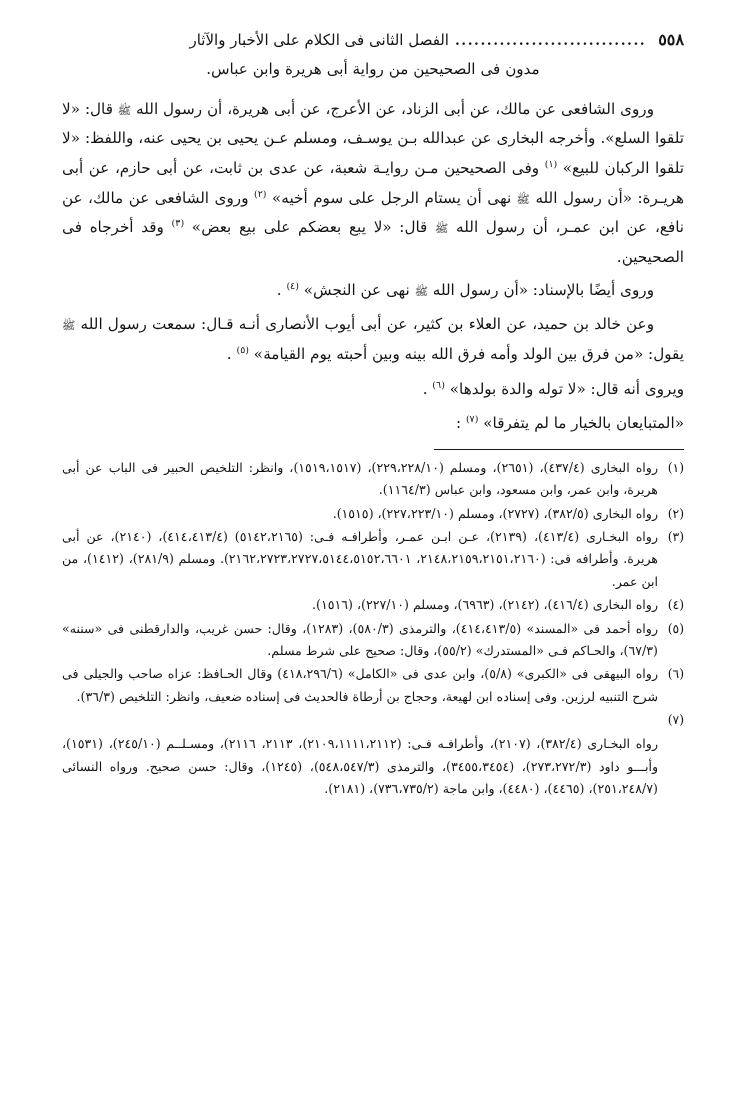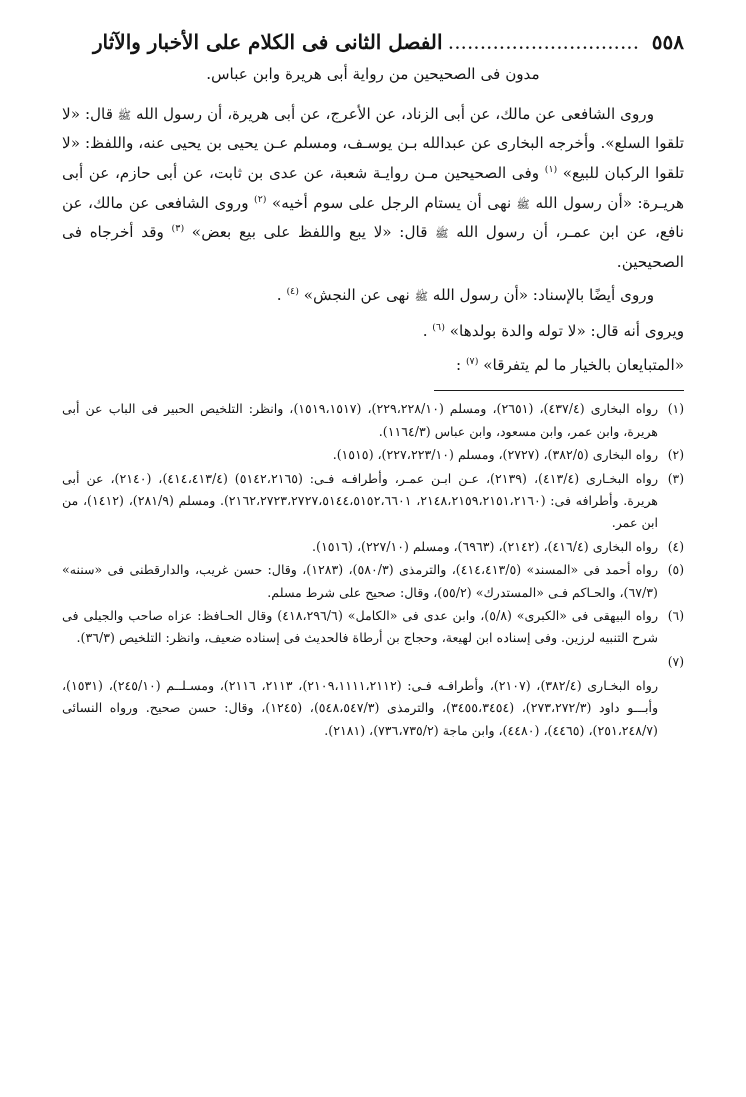--- a/index.html
+++ b/index.html
@@ -29,34 +29,34 @@
     display: flex;
     align-items: baseline;
     justify-content: flex-start;
     font-size: 15.5px;
     font-weight: bold;
     letter-spacing: 0px;
     margin-bottom: 6px;
     white-space: nowrap;
   }
   .header .page-num {
-    font-size: 20px;
+    font-size: 16px;
     font-weight: bold;
     margin-left: 6px;
   }
   .header .dots {
     flex: 0 0 auto;
     letter-spacing: 1.5px;
     font-size: 14px;
     padding: 0 6px;
     direction: ltr;
   }
   .header .title {
-    font-size: 20px;
-    font-weight: bold;
+    font-size: 15px;
+    font-weight: normal;
     margin-left: 15px;
   }
 
   
   .body-text {
     font-size: 15.2px;
     line-height: 1.95;
     text-align: justify;
     text-justify: inter-word;
   }
@@ -141,33 +141,40 @@
       <span>وروى الشافعى عن مالك، عن أبى الزناد، عن الأعرج، عن أبى هريرة، أن رسول الله</span>
       <span class="sall">ﷺ</span>
       <span>قال: «لا تلقوا السلع». وأخرجه البخارى عن عبدالله بـن يوسـف، ومسلم عـن يحيى بن يحيى عنه، واللفظ: «لا تلقوا الركبان للبيع»</span>
       <sup>(١)</sup>
       <span>وفى الصحيحين مـن روايـة شعبة، عن عدى بن ثابت، عن أبى حازم، عن أبى هريـرة: «أن رسول الله</span>
       <span class="sall">ﷺ</span>
       <span>نهى أن يستام الرجل على سوم أخيه»</span>
       <sup>(٢)</sup>
       <span>وروى الشافعى عن مالك، عن نافع، عن ابن عمـر، أن رسول الله</span>
       <span class="sall">ﷺ</span>
-      <span>قال: «لا يبع واللفظ على بيع بعض»</span>
+      <span>قال: «لا يبع بعضكم على بيع بعض»</span>
       <sup>(٣)</sup>
       <span>وقد أخرجاه فى الصحيحين.</span>
     </p>
 
     <p class="para indent">
       <span>وروى أيضًا بالإسناد: «أن رسول الله</span>
       <span class="sall">ﷺ</span>
       <span>نهى عن النجش»</span>
       <sup>(٤)</sup>
       <span>.</span>
     </p>
 
+    <p class="para indent">
+      <span>وعن خالد بن حميد، عن العلاء بن كثير، عن أبى أيوب الأنصارى أنـه قـال: سمعت رسول الله</span>
+      <span class="sall">ﷺ</span>
+      <span>يقول: «من فرق بين الولد وأمه فرق الله بينه وبين أحبته يوم القيامة»</span>
+      <sup>(٥)</sup>
+      <span>.</span>
+    </p>
 
     <p class="para center">
       <span>ويروى أنه قال: «لا توله والدة بولدها»</span>
       <sup>(٦)</sup>
       <span>.</span>
     </p>
 
     <p class="para right-last">
       <span>«المتبايعان بالخيار ما لم يتفرقا»</span>
       <sup>(٧)</sup>

